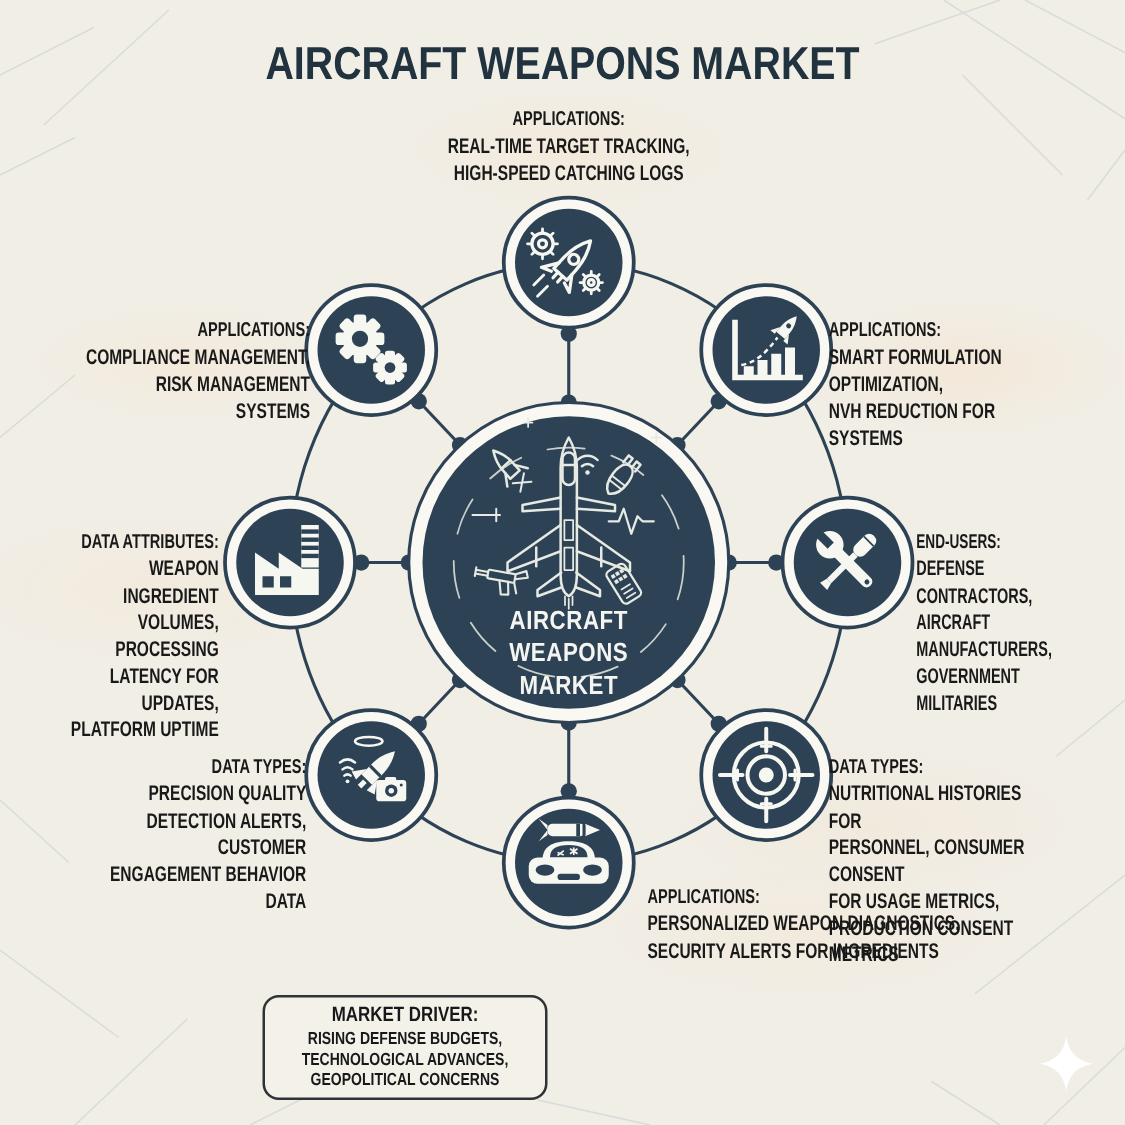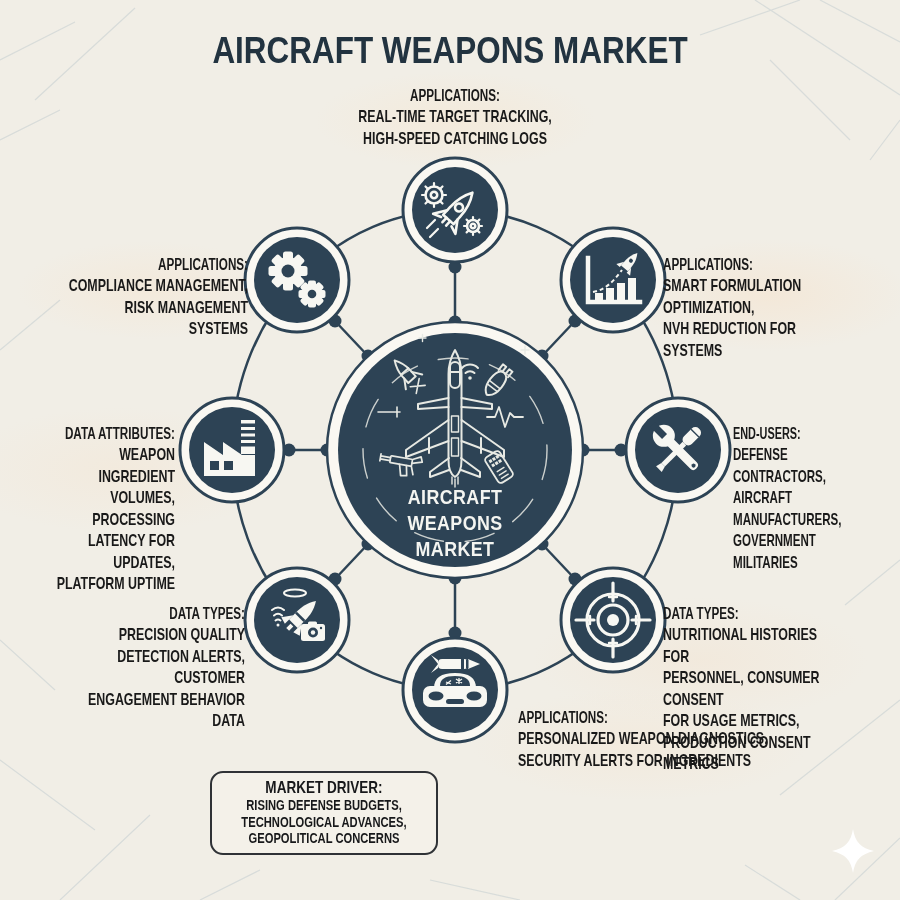--- a/index.html
+++ b/index.html
@@ -382,21 +382,21 @@
 LATENCY FOR UPDATES,
 PLATFORM UPTIME</div>
 </div>
 
 <div class="lbl r" style="right:652px;top:255px;">
   <div class="h">APPLICATIONS:</div>
   <div class="t">COMPLIANCE MANAGEMENT,
 RISK MANAGEMENT SYSTEMS</div>
 </div>
 
-<div class="mbox" style="left:210px;top:771px;width:228px;">
+<div class="mbox" style="left:210px;top:796px;width:228px;">
   <div class="bh">MARKET DRIVER:</div>
   <div class="bt">RISING DEFENSE BUDGETS,
 TECHNOLOGICAL ADVANCES,
 GEOPOLITICAL CONCERNS</div>
 </div>
 
 
 </div>
 
 </body></html>

